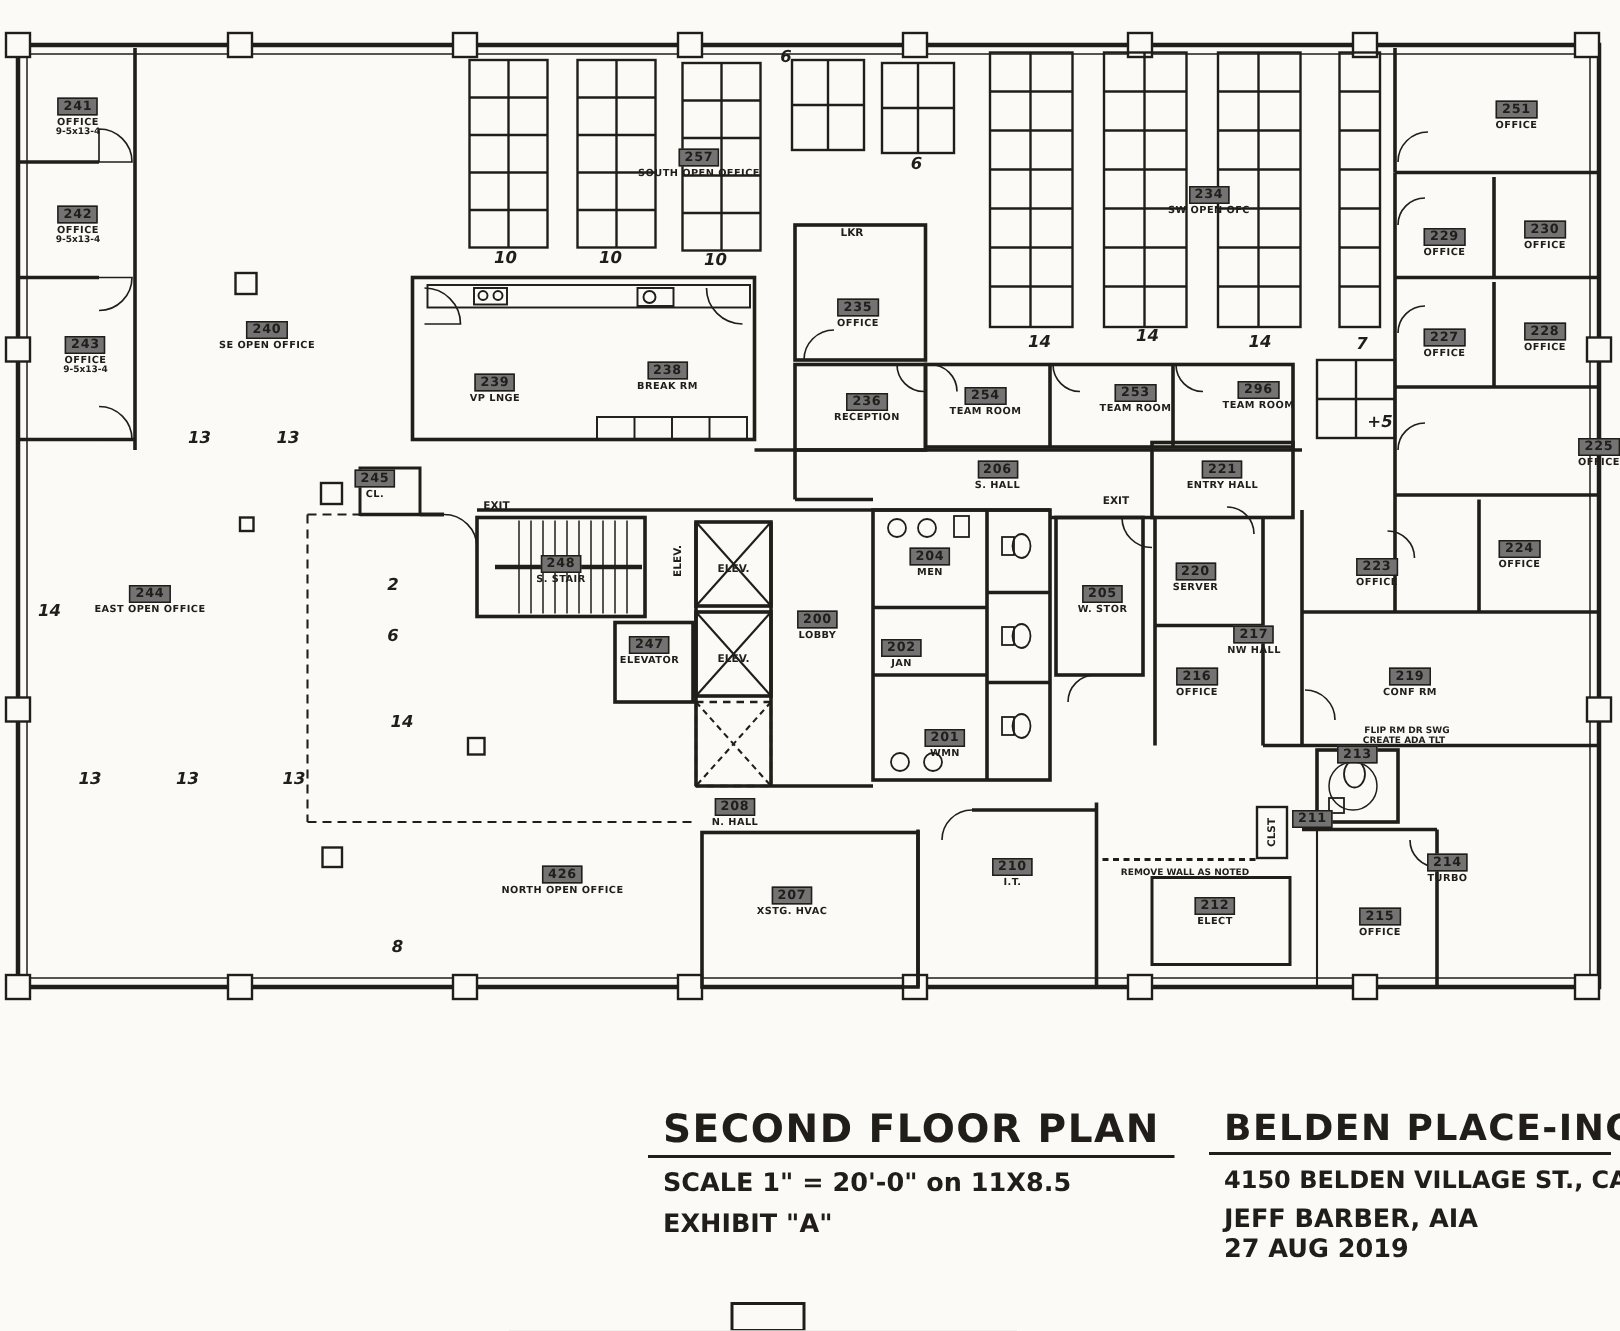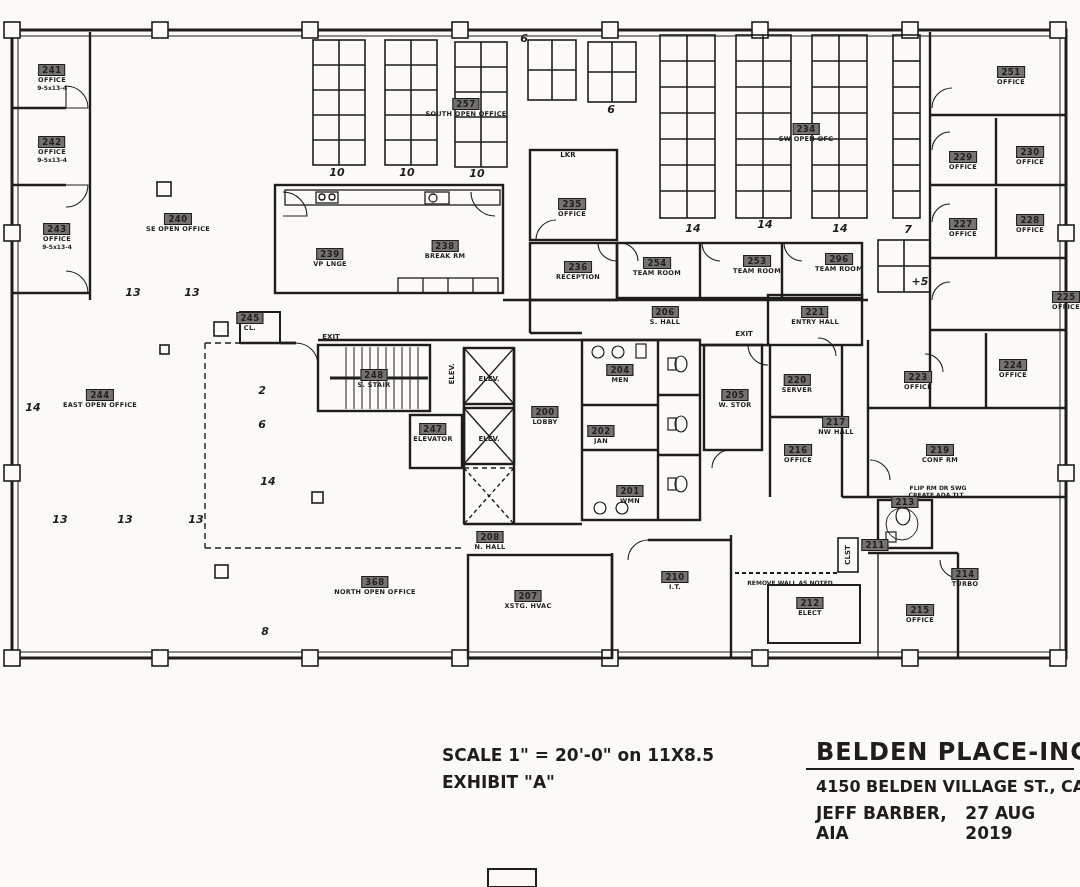--- a/index.html
+++ b/index.html
@@ -13,21 +13,21 @@
   .dims{display:block;font-size:6px;font-weight:bold;margin-top:1px;white-space:nowrap;}
   .ct{position:absolute;transform:translate(-50%,-50%);font-size:11px;font-weight:bold;
       font-style:italic;z-index:3;}
   .txt{position:absolute;transform:translate(-50%,-50%);font-size:7px;font-weight:bold;z-index:3;white-space:nowrap;}
   .txt.small{font-size:6px;}
   .vert{transform:translate(-50%,-50%) rotate(-90deg);}
   .titleblock{position:absolute;z-index:3;}
   .tb-title{font-size:26px;font-weight:bold;letter-spacing:1px;border-bottom:2.5px solid #211e1a;
             padding:0 10px 2px 10px;white-space:nowrap;}
   .tb-line{font-size:17px;font-weight:bold;margin-top:7px;padding-left:10px;white-space:nowrap;}
-  .tb-line2{display:flex;justify-content:space-between;font-size:17px;font-weight:bold;margin-top:7px;padding-left:10px;}
+  .tb-line2{display:flex;justify-content:space-between;font-size:17px;font-weight:bold;margin-top:7px;padding-left:10px;flex-direction:column;}
   #page-mark{position:absolute;left:487px;top:868px;width:46px;height:16px;border:2px solid #211e1a;z-index:3;}
 </style>
 </head>
 <body>
 
 <div id="sheet">
 
   <svg id="plan-svg" width="1080" height="700" viewBox="0 0 1080 700">
     <g stroke="#211e1a" fill="none" stroke-width="3">
       <rect x="12" y="30" width="1054" height="628"></rect>
@@ -343,21 +343,21 @@
   <div class="rl" style="left:620px;top:360px"><span class="rn">204</span><span class="rm">MEN</span></div>
   <div class="rl" style="left:601px;top:421px"><span class="rn">202</span><span class="rm">JAN</span></div>
   <div class="rl" style="left:630px;top:481px"><span class="rn">201</span><span class="rm">WMN</span></div>
   <div class="rl" style="left:735px;top:385px"><span class="rn">205</span><span class="rm">W. STOR</span></div>
   <div class="rl" style="left:545px;top:402px"><span class="rn">200</span><span class="rm">LOBBY</span></div>
   <div class="rl" style="left:374px;top:365px"><span class="rn">248</span><span class="rm">S. STAIR</span></div>
   <div class="rl" style="left:433px;top:419px"><span class="rn">247</span><span class="rm">ELEVATOR</span></div>
   <div class="rl" style="left:490px;top:527px"><span class="rn">208</span><span class="rm">N. HALL</span></div>
   <div class="rl" style="left:100px;top:385px"><span class="rn">244</span><span class="rm">EAST OPEN OFFICE</span></div>
   <div class="rl" style="left:250px;top:308px"><span class="rn">245</span><span class="rm">CL.</span></div>
-  <div class="rl" style="left:375px;top:572px"><span class="rn">368</span><span class="rm">NORTH OPEN OFFICE</span></div>
+  <div class="rl" style="left:375px;top:572px"><span class="rn">426</span><span class="rm">NORTH OPEN OFFICE</span></div>
   <div class="rl" style="left:528px;top:586px"><span class="rn">207</span><span class="rm">XSTG. HVAC</span></div>
   <div class="rl" style="left:675px;top:567px"><span class="rn">210</span><span class="rm">I.T.</span></div>
   <div class="rl" style="left:810px;top:593px"><span class="rn">212</span><span class="rm">ELECT</span></div>
   <div class="rl" style="left:875px;top:535px"><span class="rn">211</span></div>
   <div class="rl" style="left:905px;top:492px"><span class="rn">213</span></div>
   <div class="rl" style="left:965px;top:564px"><span class="rn">214</span><span class="rm">TURBO</span></div>
   <div class="rl" style="left:920px;top:600px"><span class="rn">215</span><span class="rm">OFFICE</span></div>
 
   <span class="txt" style="left:568px;top:155px">LKR</span>
   <span class="txt" style="left:331px;top:337px">EXIT</span>
@@ -385,20 +385,21 @@
   <span class="ct" style="left:268px;top:481px">14</span>
   <span class="ct" style="left:33px;top:407px">14</span>
   <span class="ct" style="left:133px;top:292px">13</span>
   <span class="ct" style="left:192px;top:292px">13</span>
   <span class="ct" style="left:60px;top:519px">13</span>
   <span class="ct" style="left:125px;top:519px">13</span>
   <span class="ct" style="left:196px;top:519px">13</span>
   <span class="ct" style="left:265px;top:631px">8</span>
 
   <div class="titleblock" style="left:432px;top:738px">
+    <div class="tb-title">SECOND FLOOR PLAN</div>
     <div class="tb-line">SCALE 1" = 20'-0" on 11X8.5</div>
     <div class="tb-line">EXHIBIT "A"</div>
   </div>
 
   <div class="titleblock" style="left:806px;top:738px;width:268px">
     <div class="tb-title" style="font-size:24px">BELDEN PLACE-INCEPT</div>
     <div class="tb-line" style="font-size:16px">4150 BELDEN VILLAGE ST., CANTON</div>
     <div class="tb-line2">
       <span>JEFF BARBER, AIA</span>
       <span>27 AUG 2019</span>

